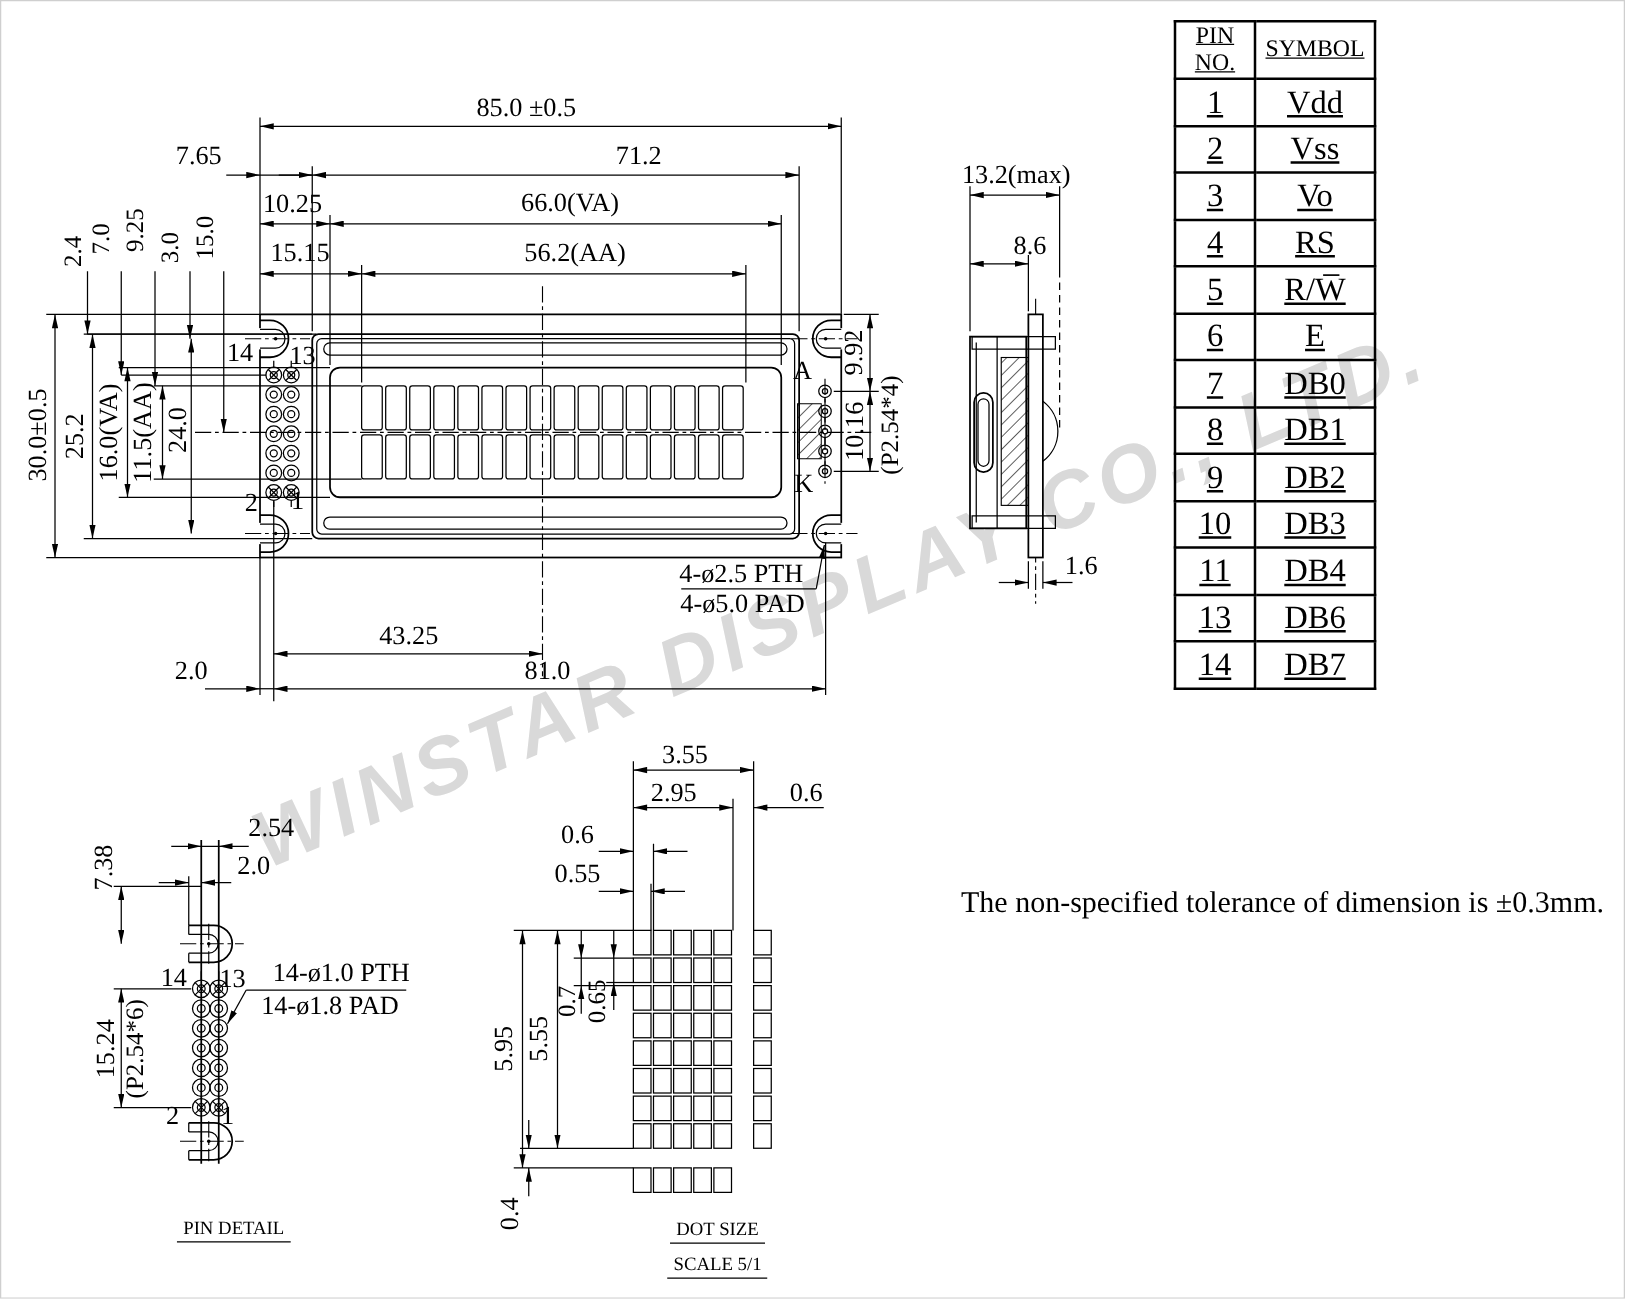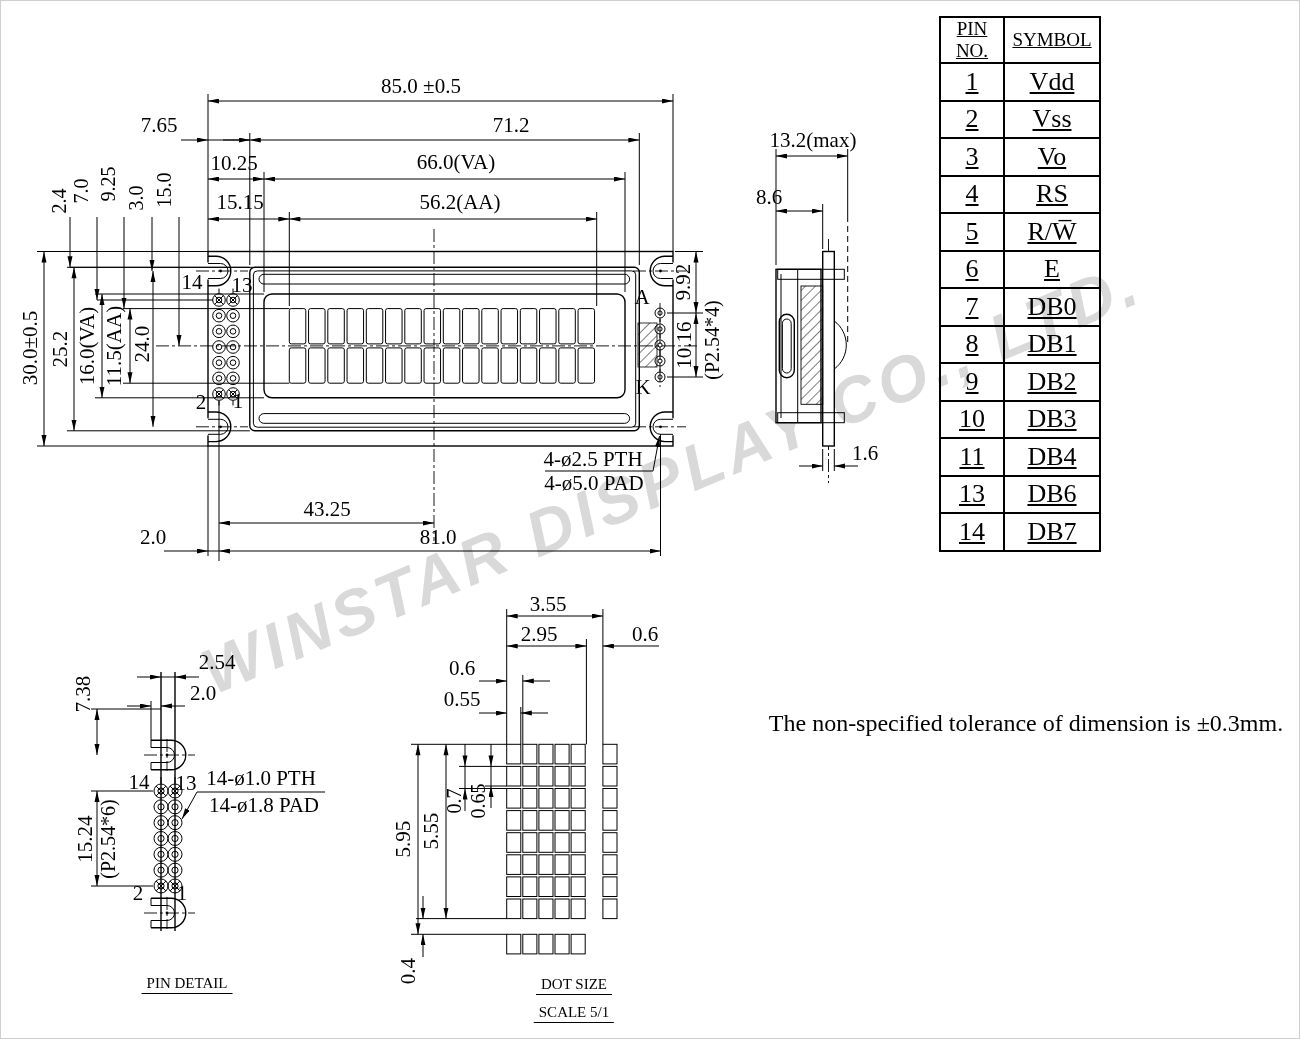--- a/index.html
+++ b/index.html
@@ -456,33 +456,33 @@
   <span class="lbl rot" style="left:683px;top:344px">10.16</span>
   <span class="lbl rot small" style="left:711px;top:339px">(P2.54*4)</span>
 
   <span class="lbl" style="left:326px;top:508px">43.25</span>
   <span class="lbl" style="left:152px;top:536px">2.0</span>
   <span class="lbl" style="left:437px;top:536px">81.0</span>
   <span class="lbl" style="left:592px;top:458px">4-ø2.5 PTH</span>
   <span class="lbl" style="left:593px;top:482px">4-ø5.0 PAD</span>
 
   <span class="lbl" style="left:812px;top:139px">13.2(max)</span>
-  <span class="lbl" style="left:768px;top:196px">8.6</span>
+  <span class="lbl" style="left:823px;top:196px">8.6</span>
   <span class="lbl" style="left:864px;top:452px">1.6</span>
 
   <span class="lbl" style="left:216px;top:661px">2.54</span>
   <span class="lbl" style="left:202px;top:692px">2.0</span>
   <span class="lbl rot" style="left:82px;top:693px">7.38</span>
   <span class="lbl rot" style="left:84px;top:838px">15.24</span>
   <span class="lbl rot small" style="left:107px;top:838px">(P2.54*6)</span>
   <span class="lbl" style="left:138px;top:781px">14</span>
   <span class="lbl" style="left:185px;top:782px">13</span>
   <span class="lbl" style="left:137px;top:892px">2</span>
   <span class="lbl" style="left:181px;top:892px">1</span>
-  <span class="lbl" style="left:260px;top:777px">14-ø1.0 PTH</span>
+  <span class="lbl" style="left:272px;top:777px">14-ø1.0 PTH</span>
   <span class="lbl" style="left:263px;top:804px">14-ø1.8 PAD</span>
   <span class="lbl ttl" style="left:186px;top:984px">PIN DETAIL</span>
 
   <span class="lbl" style="left:547px;top:603px">3.55</span>
   <span class="lbl" style="left:538px;top:633px">2.95</span>
   <span class="lbl" style="left:644px;top:633px">0.6</span>
   <span class="lbl" style="left:461px;top:667px">0.6</span>
   <span class="lbl" style="left:461px;top:698px">0.55</span>
   <span class="lbl rot" style="left:402px;top:838px">5.95</span>
   <span class="lbl rot" style="left:430px;top:830px">5.55</span>

